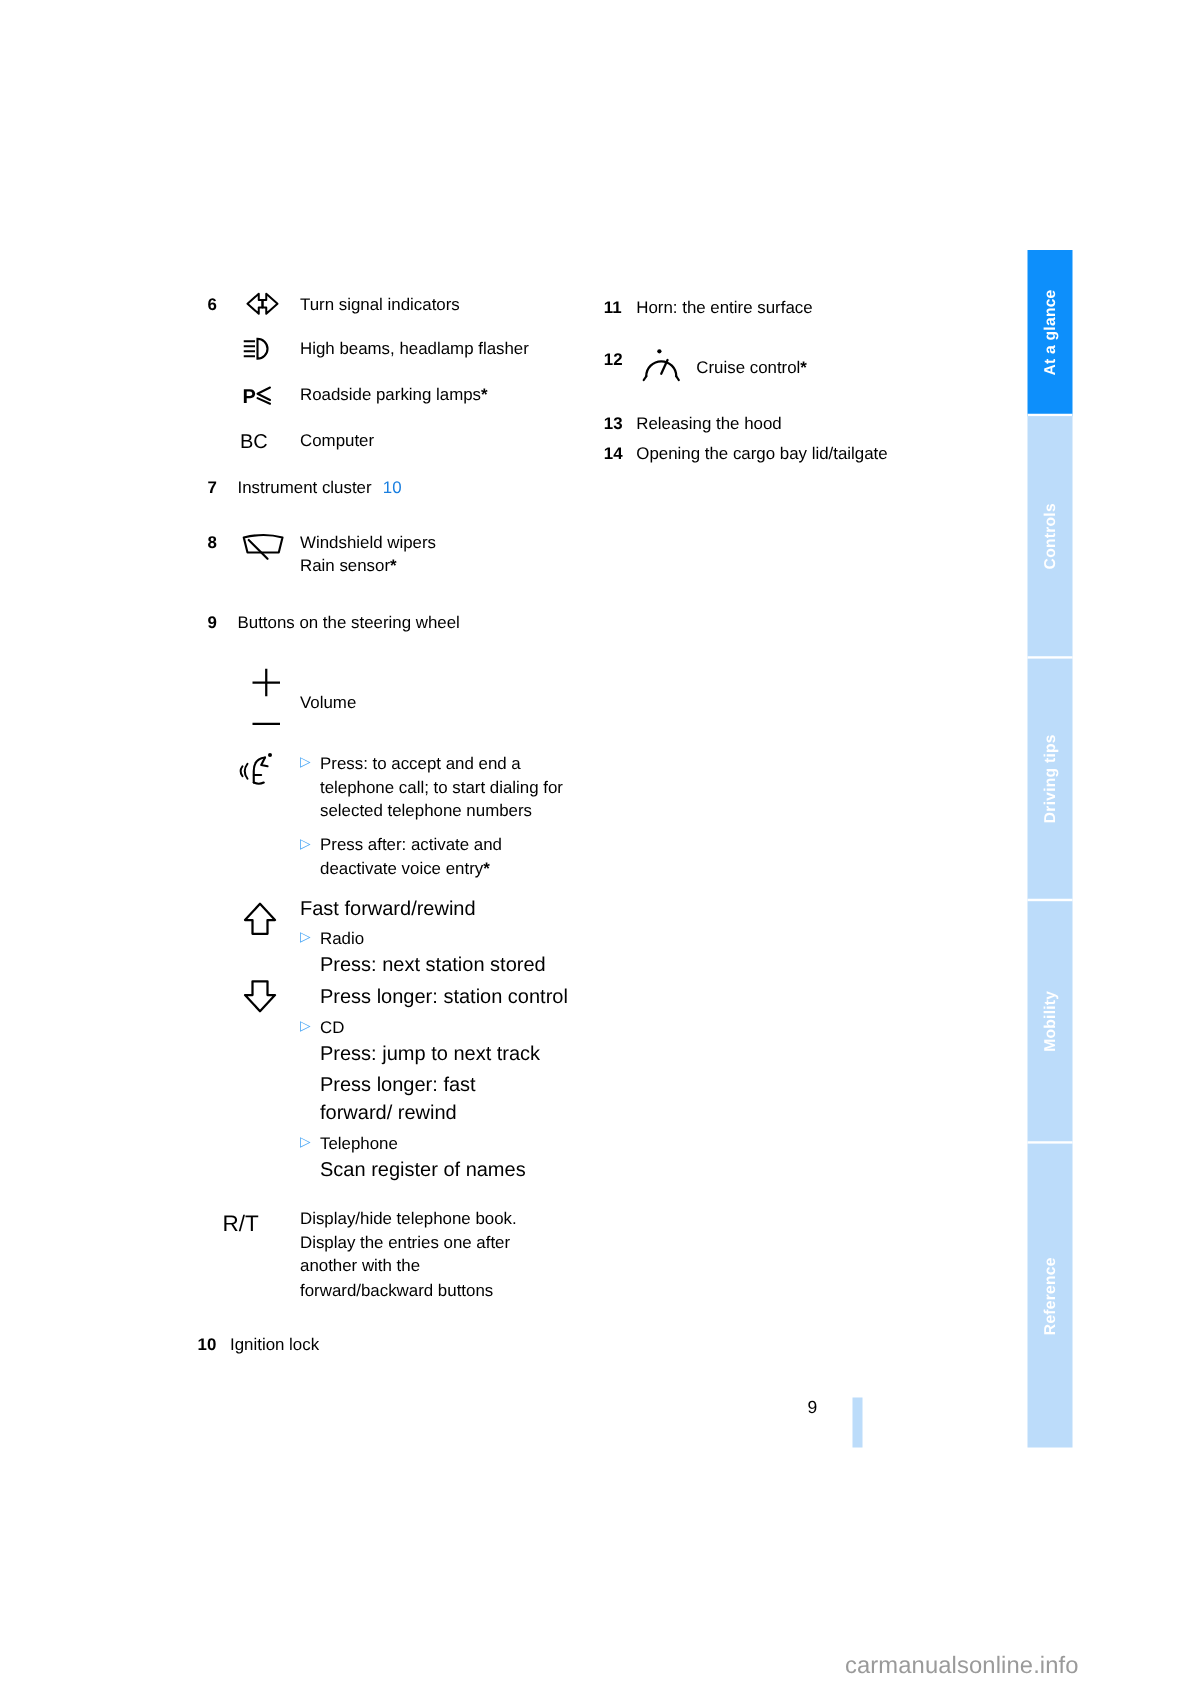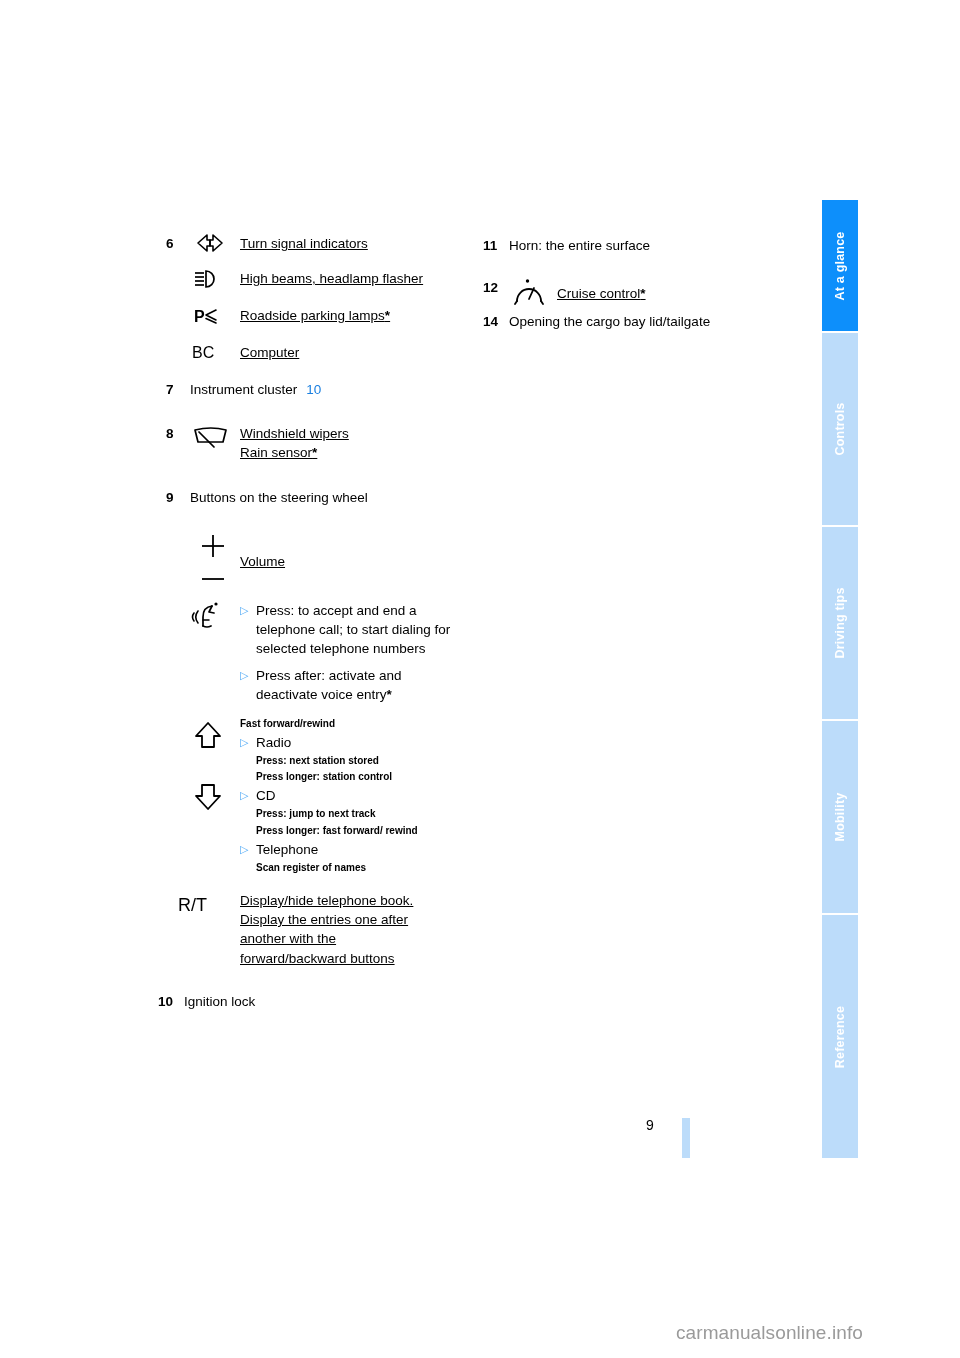--- a/index.html
+++ b/index.html
@@ -70,21 +70,20 @@
     color: #1a7fe0;
     font-size: 13.5px;
     margin-left: 9px;
   }
 
   
   .icon-row {
     display: flex;
     align-items: flex-start;
     margin-bottom: 14px;
-    text-decoration: underline;
   }
   .icon-cell {
     flex: 0 0 74px;
     width: 74px;
     display: flex;
     justify-content: flex-start;
     padding-left: 24px;
     padding-top: 1px;
   }
   .label-cell {
@@ -107,25 +106,24 @@
     color: #49a6f5;
     font-size: 11px;
     line-height: 1.55;
     padding-top: 1px;
   }
   .bullet-text {
     font-size: 13.5px;
     line-height: 1.42;
   }
   .plain-row {
-    font-size: 10px;
+    font-size: 16px;
     line-height: 1.42;
     margin-bottom: 2px;
     padding-left: 16px;
-    font-weight: bold;
   }
 
   
   .sw-block { position: relative; }
   .sw-icons {
     position: absolute;
     left: 24px;
     top: 0;
     width: 56px;
   }
@@ -376,20 +374,24 @@
             <line x1="18" y1="22" x2="23" y2="11" stroke="#000" stroke-width="1.8" stroke-linecap="round"></line>
             <circle cx="16.5" cy="4" r="1.7" fill="#000"></circle>
           </svg>
         </div>
         <div class="label-cell" style="padding-top:8px">
           <span>Cruise control</span><span class="star">*</span>
         </div>
       </div>
     </div>
 
+    <div class="entry" style="margin-top:22px">
+      <div class="num wide">13</div>
+      <div class="entry-text">Releasing the hood</div>
+    </div>
 
     <div class="entry" style="margin-top:5px">
       <div class="num wide">14</div>
       <div class="entry-text">Opening the cargo bay lid/tailgate</div>
     </div>
 
   </div>
 
   <div class="page-number">9</div>
   <div class="page-bar"></div>

